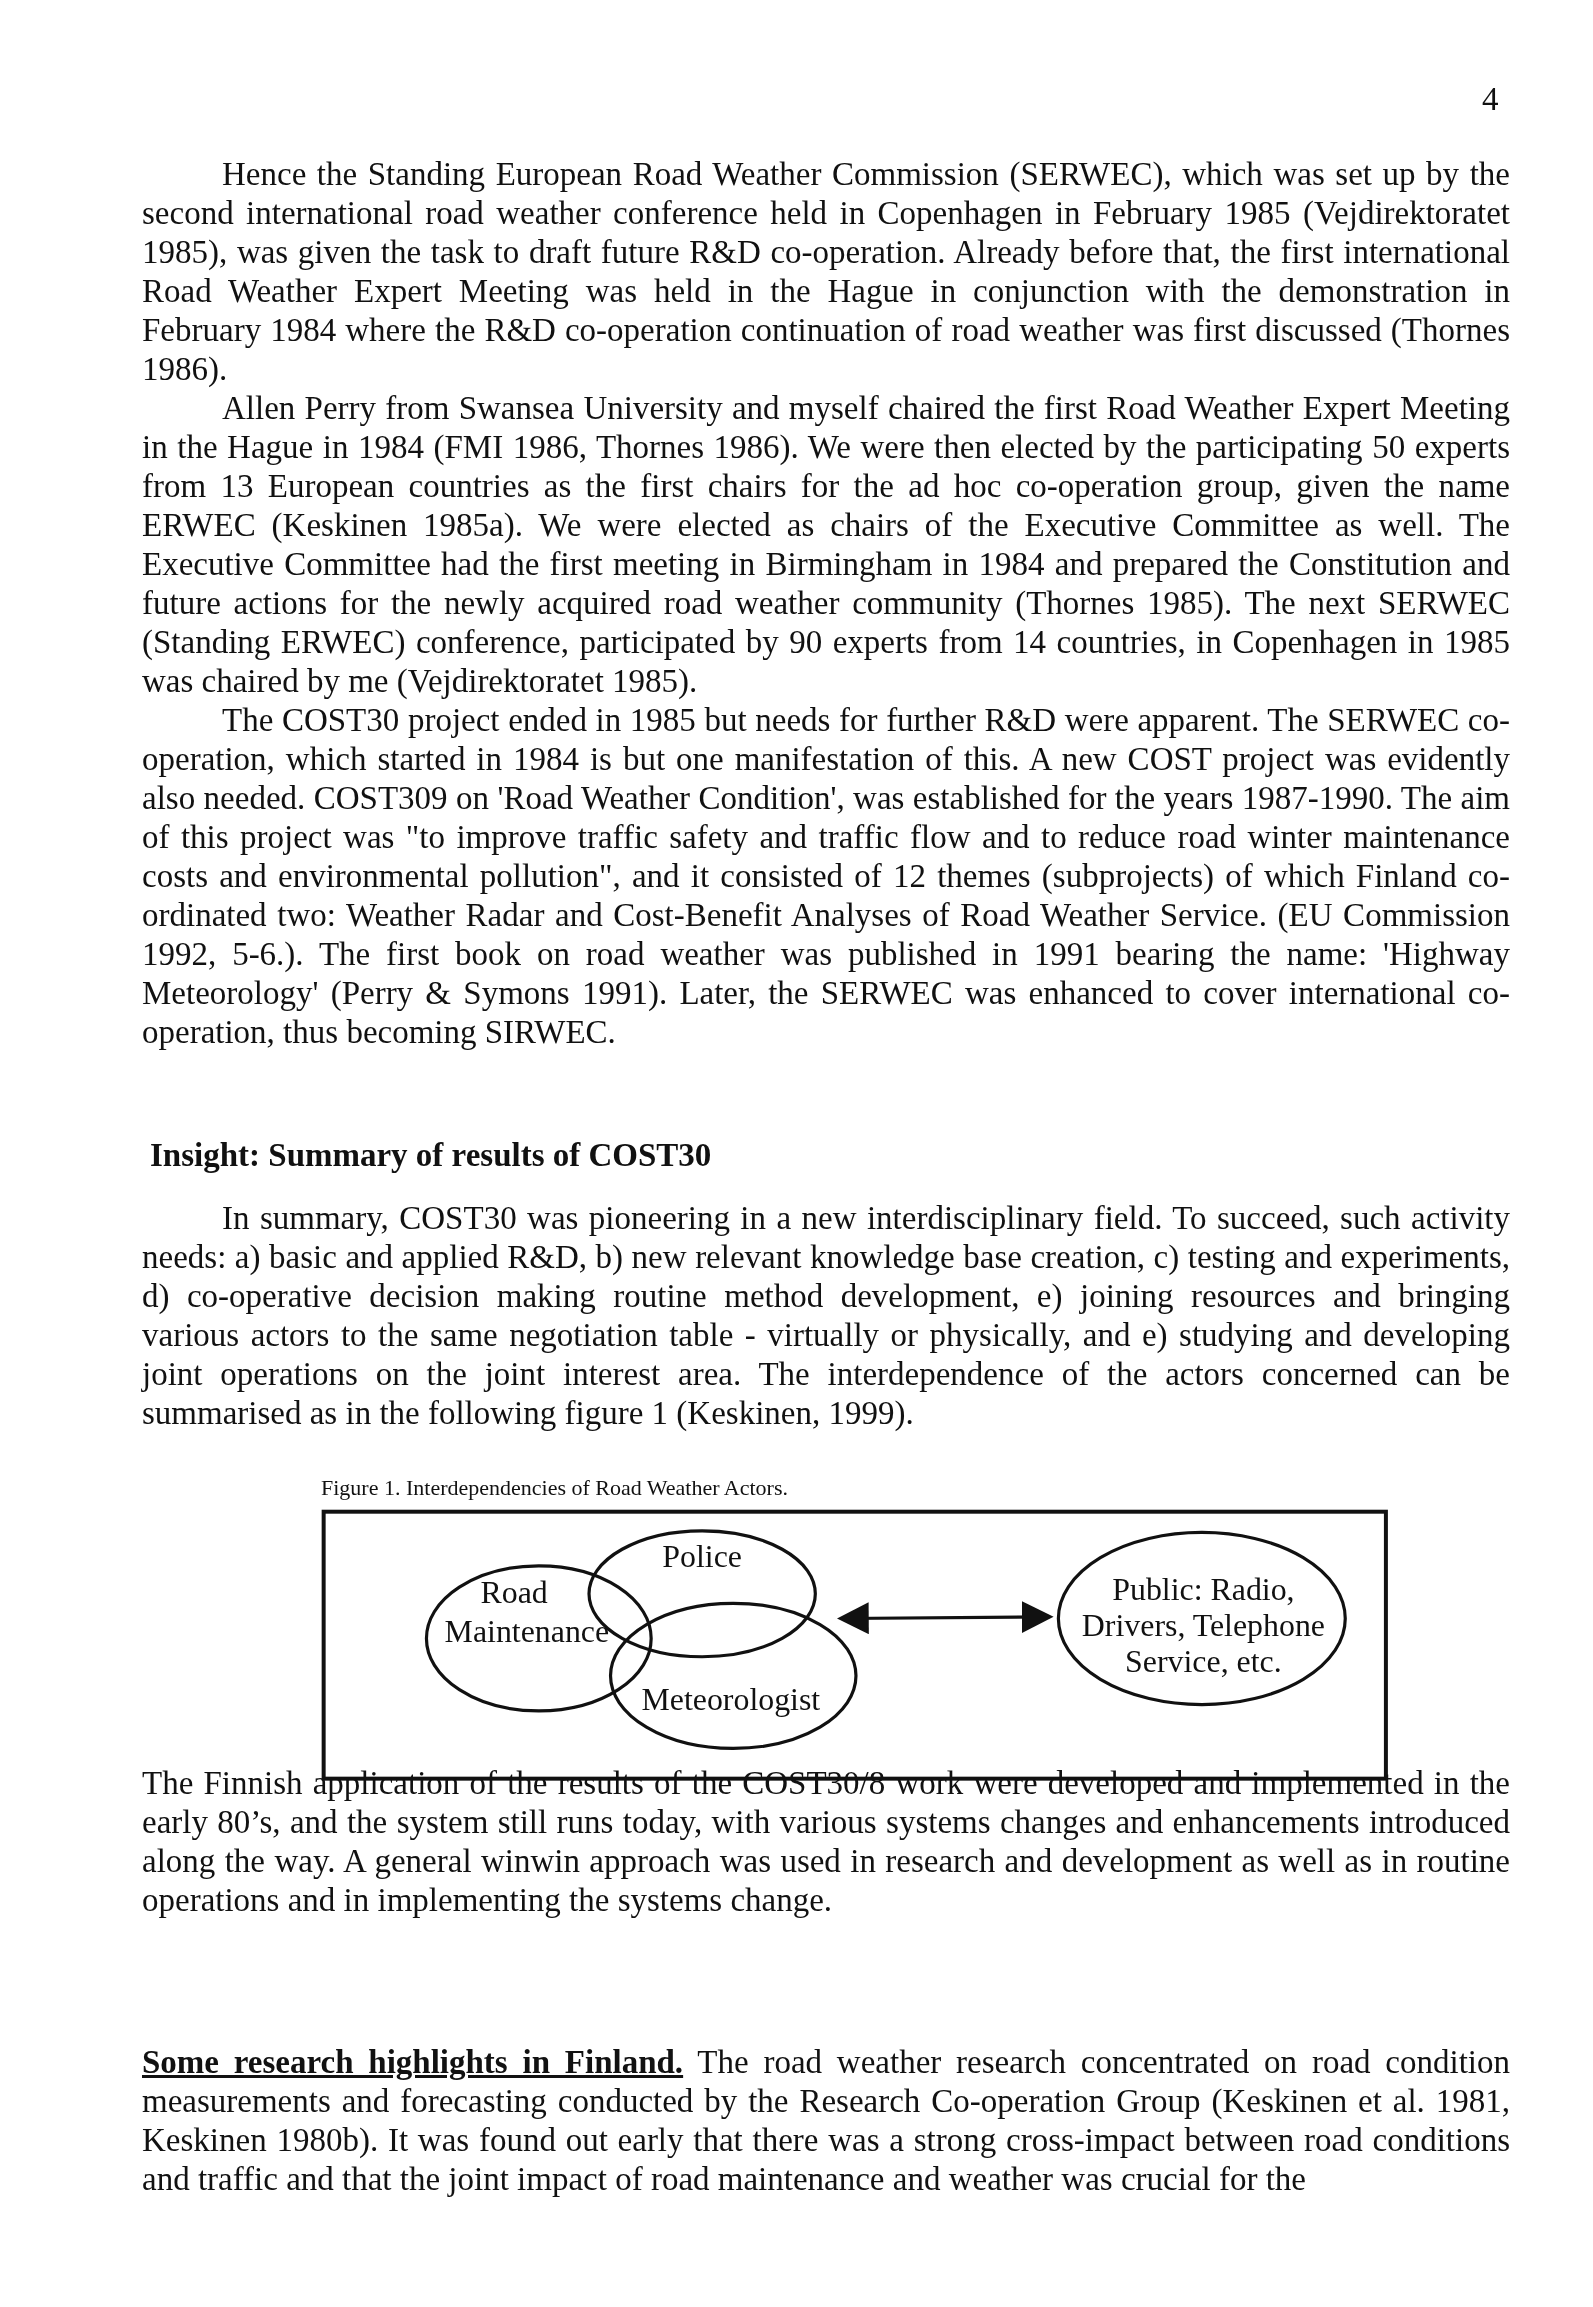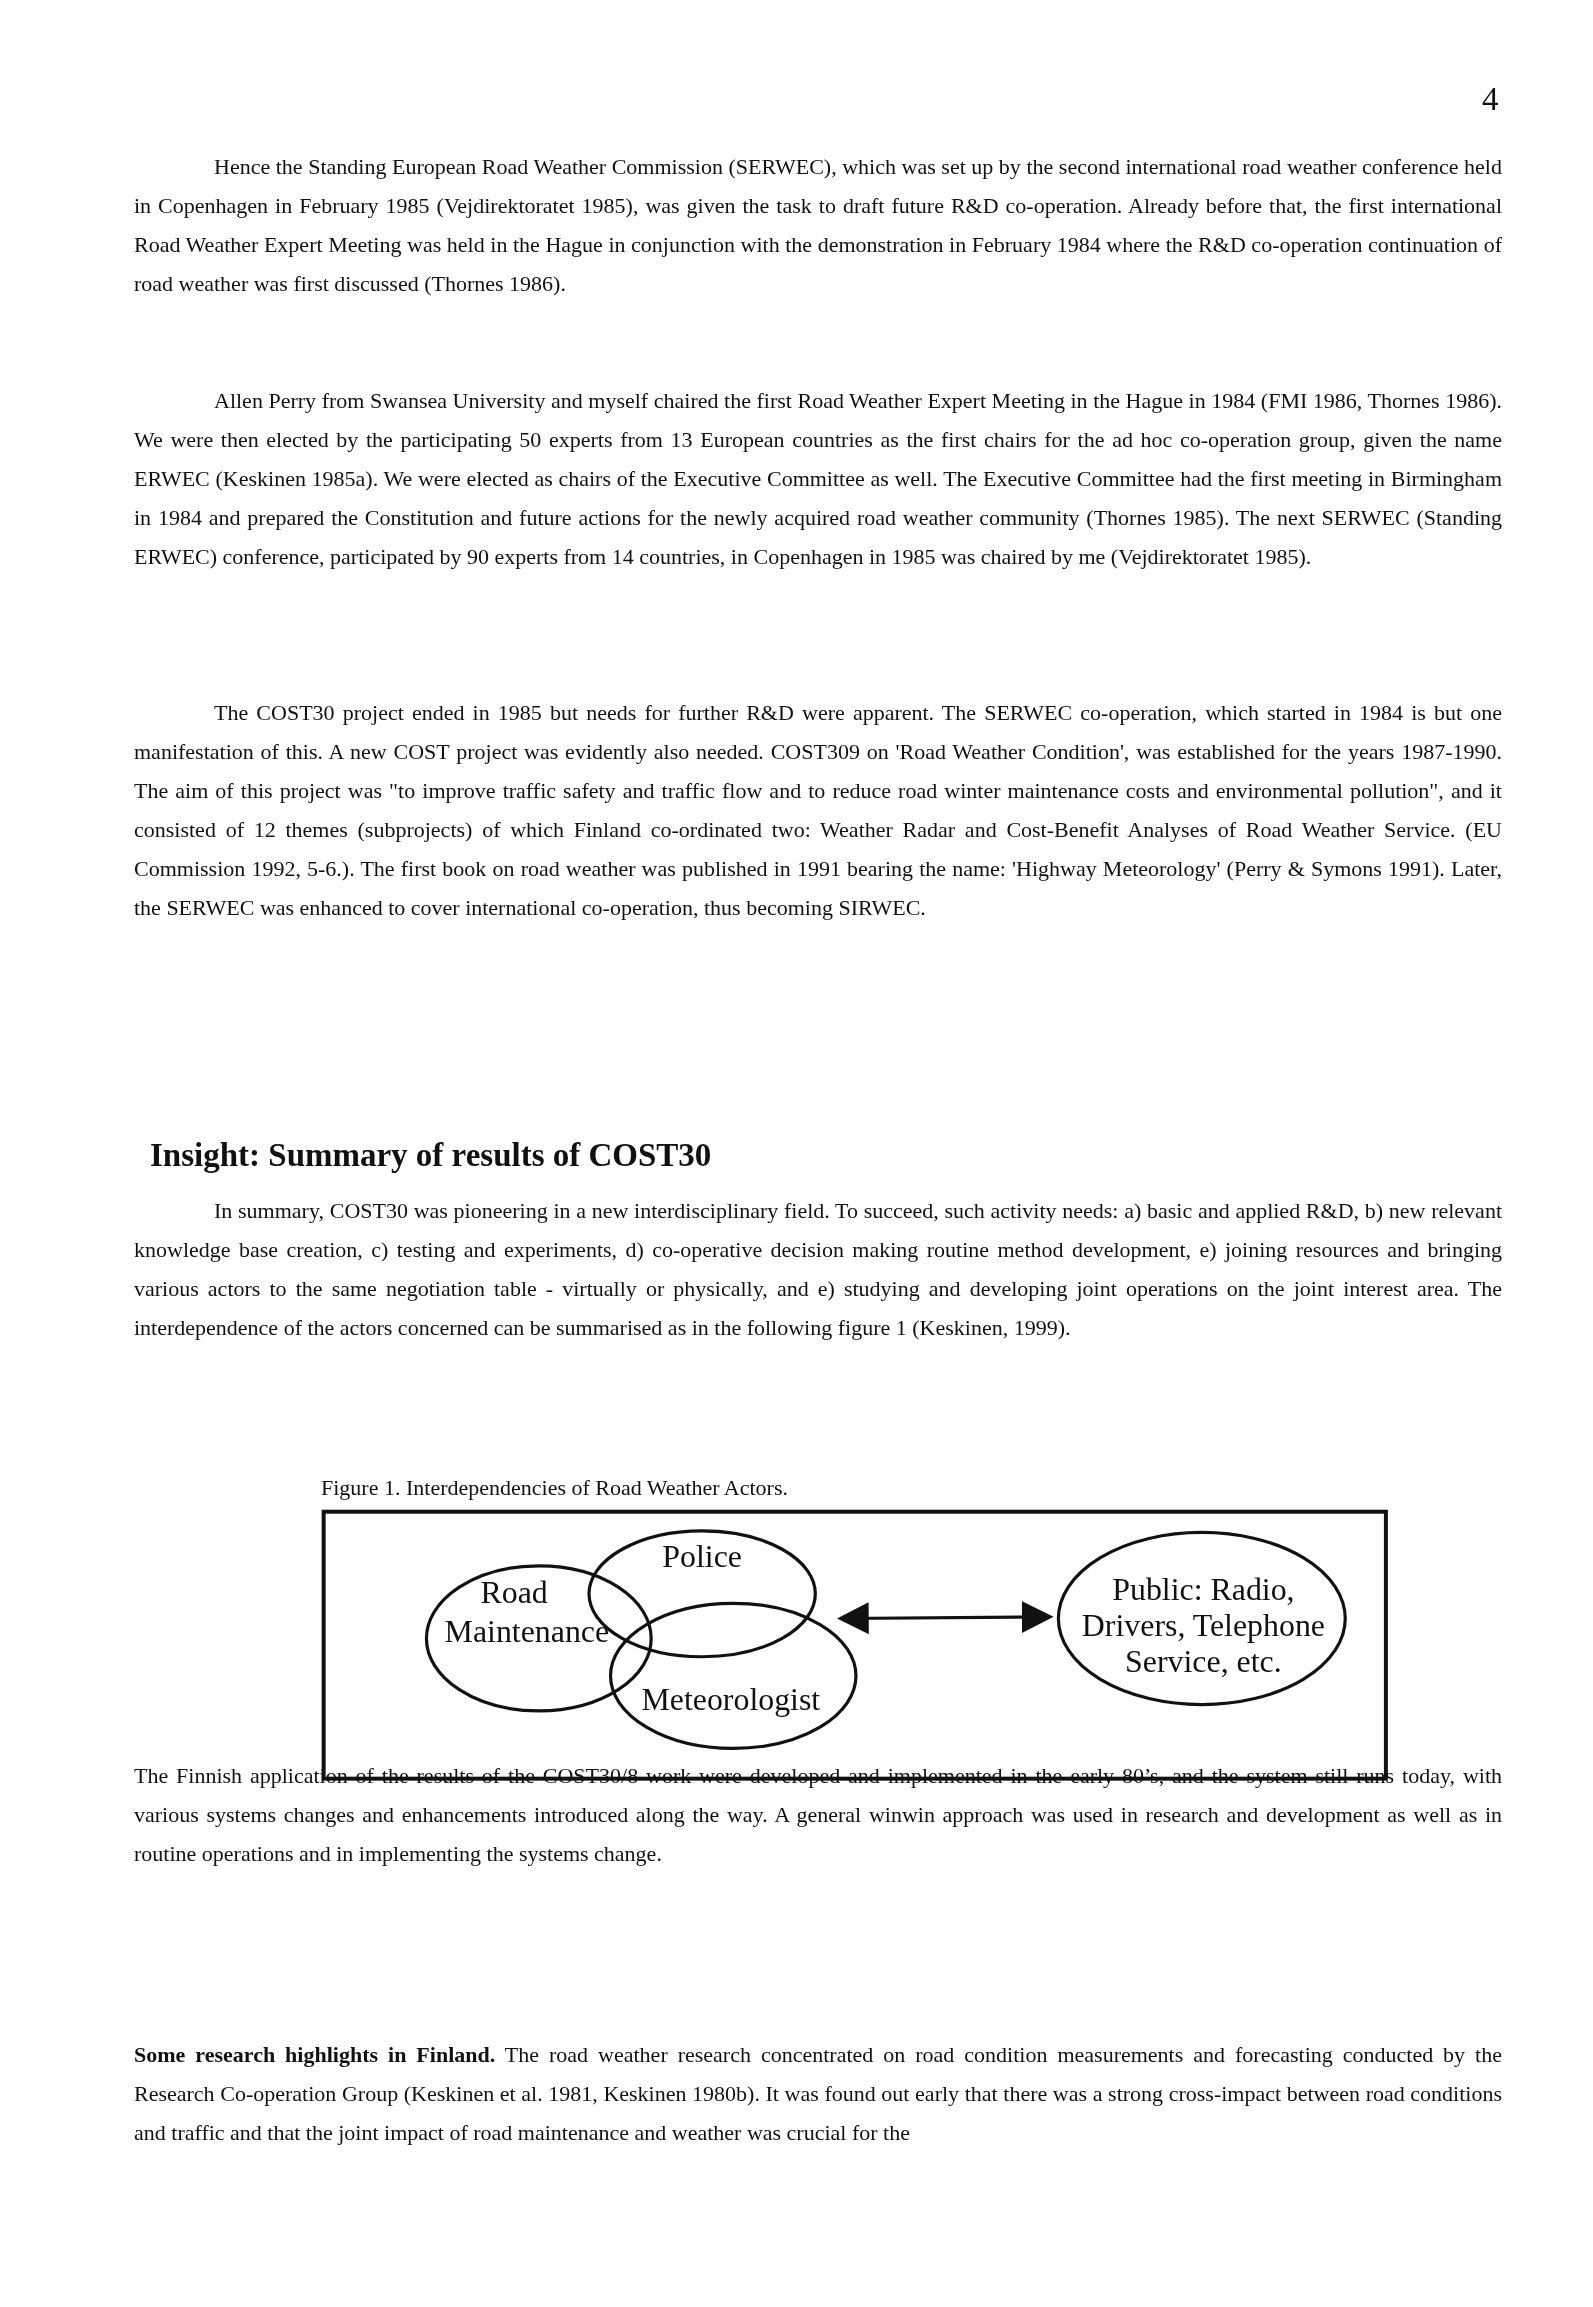--- a/index.html
+++ b/index.html
@@ -1,23 +1,23 @@
 <!DOCTYPE html>
 <html style="font-size:12.8px"><head>
 <meta charset="utf-8">
 <style>
   html, body { margin: 0; padding: 0; background: #ffffff; }
   body { width: 1594px; height: 2307px; position: relative; overflow: hidden;
          font-family: "Liberation Serif", "DejaVu Serif", serif; color: #111111; }
   .page-number { position: absolute; left: 1482px; top: 80px; font-size: 33px; line-height: 39px; }
-  .para { position: absolute; left: 134px; width: 1368px; font-size: 22px; line-height: 39px;
-          text-align: justify; margin: 0; }
+  .para { position: absolute; left: 134px; width: 1368px; font-size: 33px; line-height: 39px;
+          text-align: justify; margin: 8px; }
   .para.indent { text-indent: 80px; }
   .heading { position: absolute; left: 134px; font-size: 33px; line-height: 39px; font-weight: bold; margin: 16px; }
-  .bold-lead { font-weight: bold; }
+  .bold-lead { font-weight: bold; text-decoration: underline; }
   .caption { position: absolute; left: 321px; top: 1468px; font-size: 22px; line-height: 39px; }
   .figure { position: absolute; left: 0; top: 0; width: 1594px; height: 2307px; pointer-events: none; }
   .figure text { font-family: "Liberation Serif", "DejaVu Serif", serif; font-size: 40px; fill: #111; }
 </style>
 </head>
 <body>
 
 <div class="page-number">4</div>
 
 <p class="para indent" style="top:147px;">Hence the Standing European Road Weather Commission (SERWEC), which was set up by the second international road weather conference held in Copenhagen in February 1985 (Vejdirektoratet 1985), was given the task to draft future R&amp;D co-operation. Already before that, the first international Road Weather Expert Meeting was held in the Hague in conjunction with the demonstration in February 1984 where the R&amp;D co-operation continuation of road weather was first discussed (Thornes 1986).</p>

